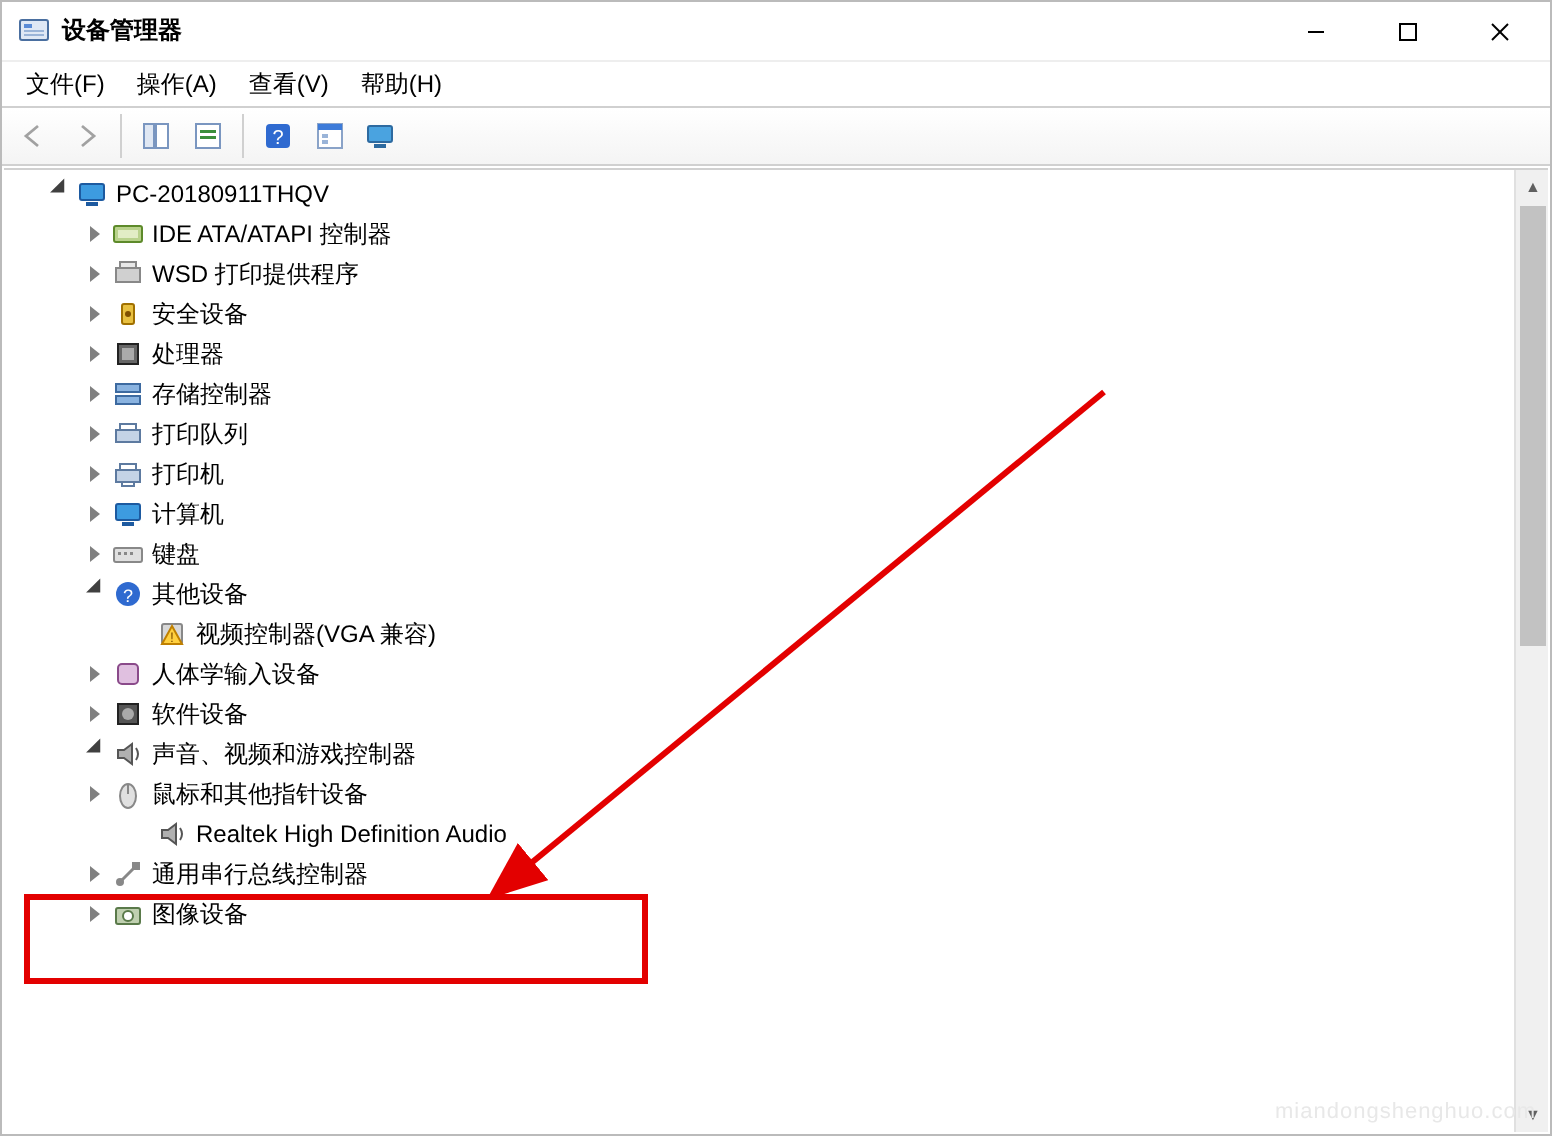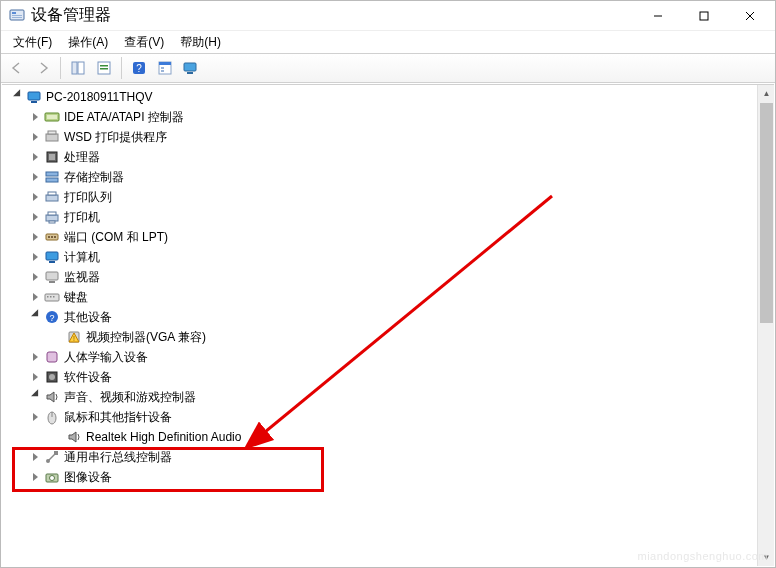--- a/index.html
+++ b/index.html
@@ -21,21 +21,21 @@
     display:flex;
     align-items:center;
     padding: 0 2px 0 8px;
     background:#fff;
     border-bottom: 1px solid #eee;
   }
   .titlebar .app-icon {
     width:16px; height:16px; margin-right:6px;
     display:inline-flex; align-items:center; justify-content:center;
   }
-  .titlebar .title { flex:0 0 auto; font-size:16px; }
+  .titlebar .title { flex:0 0 auto; font-size:12px;font-weight:bold; }
   .titlebar .spacer { flex:1; }
   .win-btn {
     width:46px; height:30px; display:flex; align-items:center; justify-content:center;
     font-size:10px; color:#000;
   }
   
   .menubar {
     height:22px; display:flex; align-items:stretch;
     padding: 0 4px;
     background:#fff;
@@ -69,21 +69,21 @@
   .tree-wrap {
     position:absolute;
     top:83px; left:1px; right:1px; bottom:1px;
     border-top:1px solid #d0d0d0;
     overflow:hidden;
     background:#fff;
   }
   .tree {
     position:absolute; top:0; left:0; right:17px; bottom:0;
     overflow:hidden;
-    padding:2px 4px;
+    padding:2px 16px;
   }
   .vscroll {
     position:absolute; top:0; right:0; bottom:0; width:17px;
     background:#f0f0f0;
     border-left:1px solid #e0e0e0;
   }
   .vscroll .arrow {
     position:absolute; left:0; width:17px; height:17px;
     display:flex;align-items:center;justify-content:center;
     color:#606060; font-size:8px;
@@ -258,20 +258,31 @@
             <rect x="4" y="2" width="8" height="3" fill="#e8e8e8" stroke="#888"></rect>
           </svg>
         </span>
         <span class="label">WSD 打印提供程序</span>
       </div>
       <div class="row">
         <span class="indent" style="width:22px"></span>
         <span class="expander collapsed"></span>
         <span class="node-icon">
           <svg width="16" height="16" viewBox="0 0 16 16">
+            <rect x="5" y="3" width="6" height="10" rx="1" fill="#e8c040" stroke="#a07000"></rect>
+            <circle cx="8" cy="8" r="1.5" fill="#805000"></circle>
+          </svg>
+        </span>
+        <span class="label">安全设备</span>
+      </div>
+      <div class="row">
+        <span class="indent" style="width:22px"></span>
+        <span class="expander collapsed"></span>
+        <span class="node-icon">
+          <svg width="16" height="16" viewBox="0 0 16 16">
             <rect x="3" y="3" width="10" height="10" fill="#666" stroke="#222"></rect>
             <rect x="5" y="5" width="6" height="6" fill="#aaa"></rect>
           </svg>
         </span>
         <span class="label">处理器</span>
       </div>
       <div class="row">
         <span class="indent" style="width:22px"></span>
         <span class="expander collapsed"></span>
         <span class="node-icon">
@@ -303,49 +314,25 @@
             <rect x="5" y="12" width="6" height="2" fill="#fff" stroke="#5d7aa0"></rect>
           </svg>
         </span>
         <span class="label">打印机</span>
       </div>
       <div class="row">
         <span class="indent" style="width:22px"></span>
         <span class="expander collapsed"></span>
         <span class="node-icon">
           <svg width="16" height="16" viewBox="0 0 16 16">
-            <rect x="2" y="5" width="12" height="6" rx="1" fill="#d8c498" stroke="#8a6a2a"></rect>
-            <circle cx="5" cy="8" r="1" fill="#5a4020"></circle>
-            <circle cx="8" cy="8" r="1" fill="#5a4020"></circle>
-            <circle cx="11" cy="8" r="1" fill="#5a4020"></circle>
-          </svg>
-        </span>
-        <span class="label">端口 (COM 和 LPT)</span>
-      </div>
-      <div class="row">
-        <span class="indent" style="width:22px"></span>
-        <span class="expander collapsed"></span>
-        <span class="node-icon">
-          <svg width="16" height="16" viewBox="0 0 16 16">
             <rect x="2" y="3" width="12" height="8" rx="1" fill="#3d9be0" stroke="#1d5aa0"></rect>
             <rect x="5" y="12" width="6" height="2" fill="#1d5aa0"></rect>
           </svg>
         </span>
         <span class="label">计算机</span>
-      </div>
-      <div class="row">
-        <span class="indent" style="width:22px"></span>
-        <span class="expander collapsed"></span>
-        <span class="node-icon">
-          <svg width="16" height="16" viewBox="0 0 16 16">
-            <rect x="2" y="3" width="12" height="8" rx="1" fill="#d8d8d8" stroke="#888"></rect>
-            <rect x="5" y="12" width="6" height="2" fill="#888"></rect>
-          </svg>
-        </span>
-        <span class="label">监视器</span>
       </div>
       <div class="row">
         <span class="indent" style="width:22px"></span>
         <span class="expander collapsed"></span>
         <span class="node-icon">
           <svg width="16" height="16" viewBox="0 0 16 16">
             <rect x="1" y="5" width="14" height="7" rx="1" fill="#e0e0e0" stroke="#888"></rect>
             <rect x="3" y="7" width="1.5" height="1.5" fill="#888"></rect>
             <rect x="6" y="7" width="1.5" height="1.5" fill="#888"></rect>
             <rect x="9" y="7" width="1.5" height="1.5" fill="#888"></rect>

